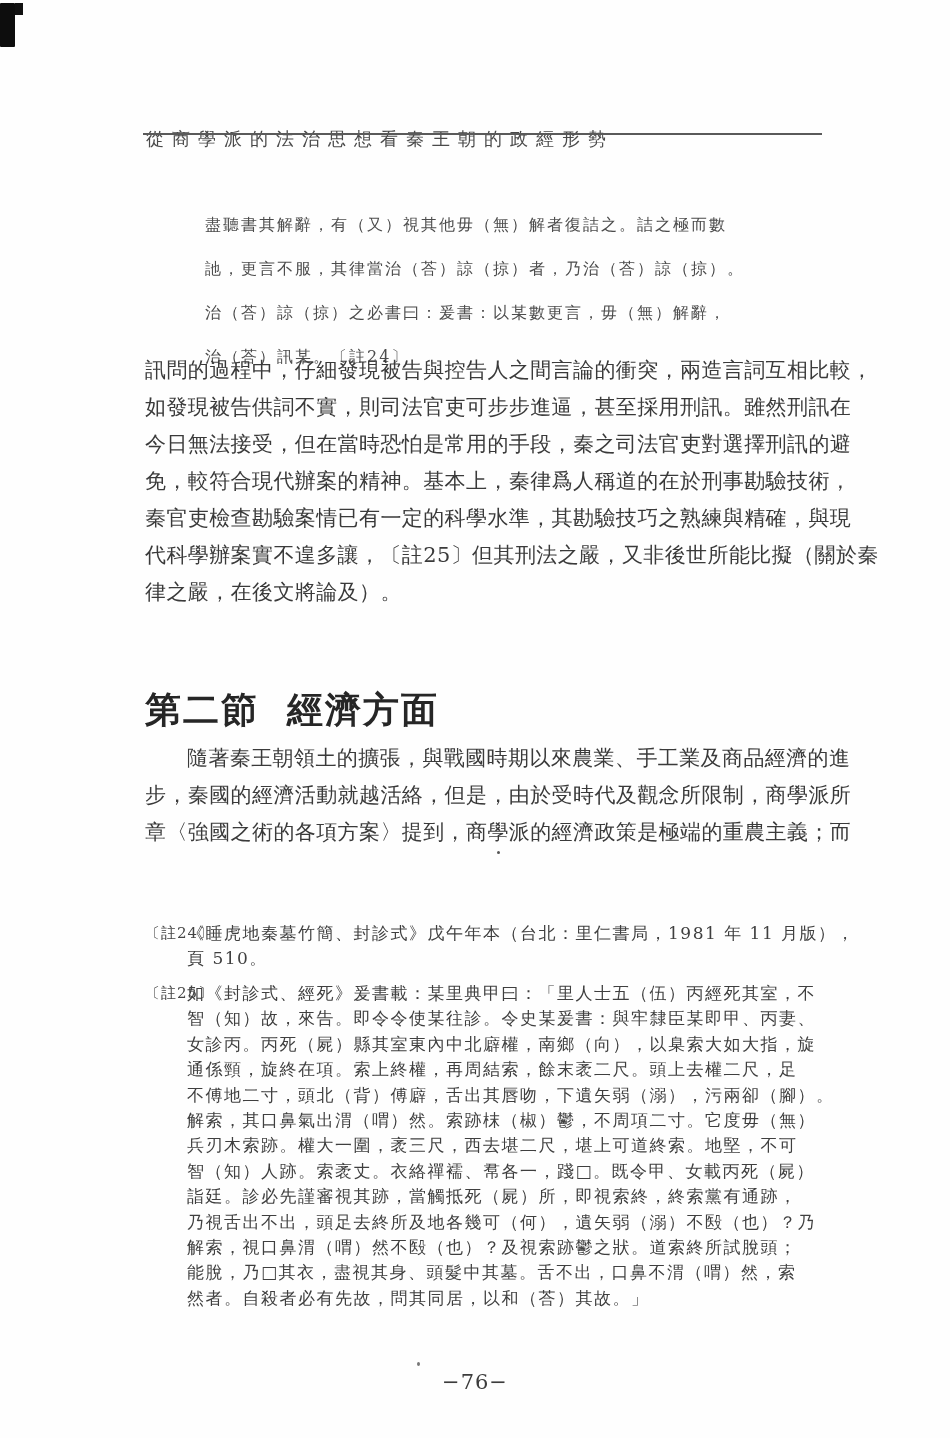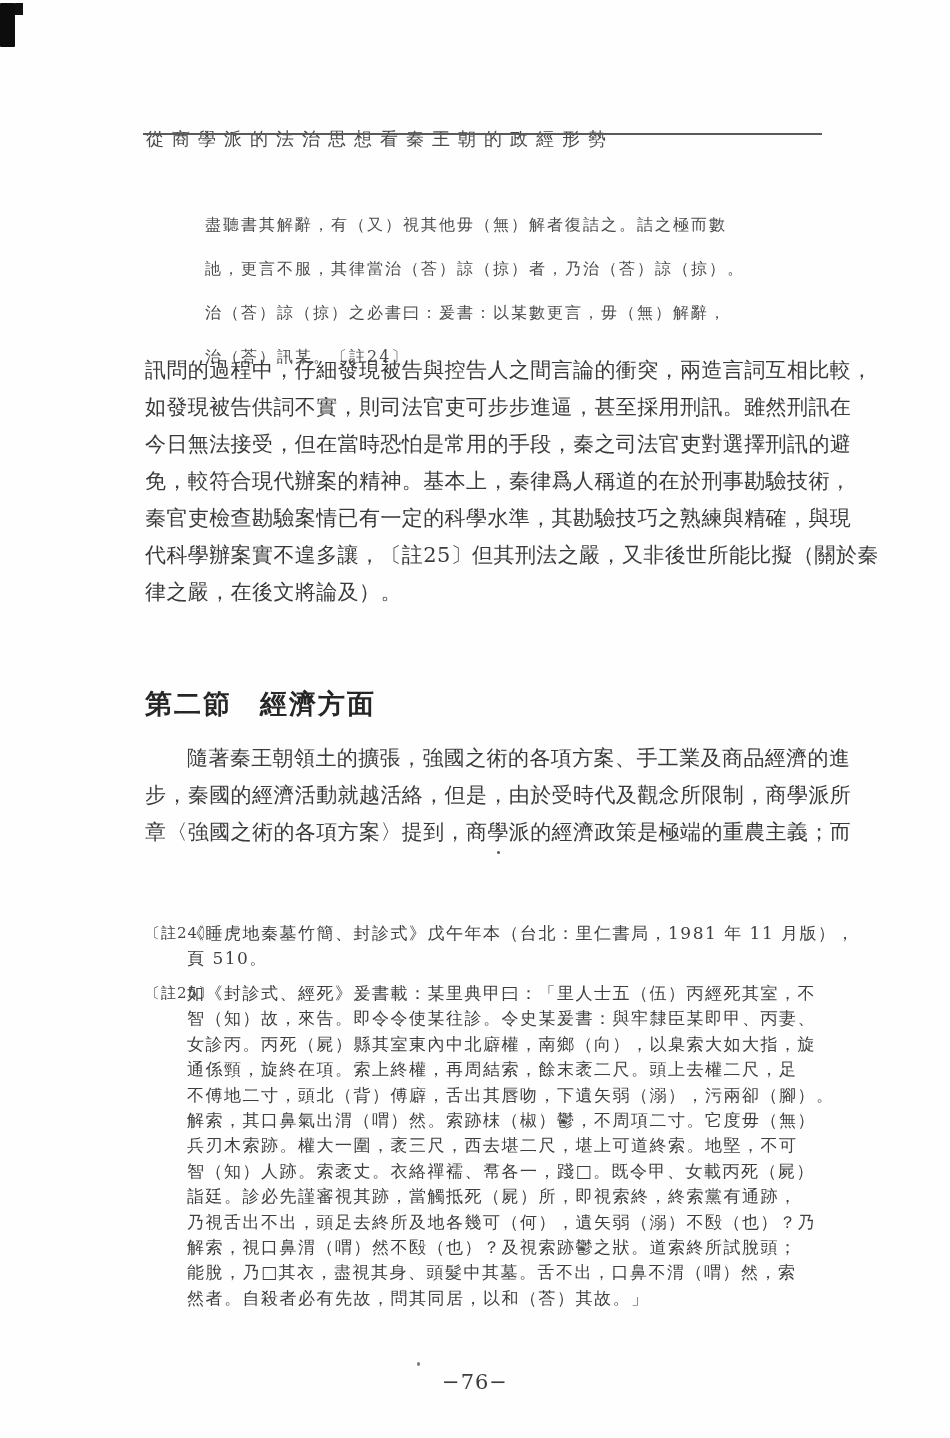--- a/index.html
+++ b/index.html
@@ -41,21 +41,21 @@
     font-size:21px;letter-spacing:0.4px;color:#3a3a3a;
   }
   .body-para .tline{height:37px;line-height:37px;white-space:nowrap;}
   .para1{top:352px;}
   .para2{top:740px;}
   .para2 .tline:first-child{text-indent:2em;}
 
   
   .section-heading{
     position:absolute;left:145px;top:686px;
-    font-size:27px;font-weight:bold;color:#262626;
+    font-size:36px;font-weight:bold;color:#262626;
     letter-spacing:2px;white-space:nowrap;
   }
   .section-heading .gap{display:inline-block;width:28px;}
 
   
   .footnotes{position:absolute;left:145px;top:0;width:720px;}
   .footnote{position:absolute;left:0;width:720px;color:#3f3f3f;}
   .footnote-24{top:921px;}
   .footnote-25{top:981px;}
   .footnote .fn-label{
@@ -100,21 +100,21 @@
       <div class="tline">秦官吏檢查勘驗案情已有一定的科學水準，其勘驗技巧之熟練與精確，與現</div>
       <div class="tline">代科學辦案實不遑多讓，〔註25〕但其刑法之嚴，又非後世所能比擬（關於秦</div>
       <div class="tline">律之嚴，在後文將論及）。</div>
     </div>
 
   <div class="section-heading">
     <span>第二節</span><span class="gap"></span><span>經濟方面</span>
   </div>
 
   <div class="body-para para2">
-      <div class="tline">隨著秦王朝領土的擴張，強國之術的各項方案、手工業及商品經濟的進</div>
+      <div class="tline">隨著秦王朝領土的擴張，與戰國時期以來農業、手工業及商品經濟的進</div>
       <div class="tline">步，秦國的經濟活動就越活絡，但是，由於受時代及觀念所限制，商學派所</div>
       <div class="tline">章〈強國之術的各項方案〉提到，商學派的經濟政策是極端的重農主義；而</div>
     </div>
 
   <div class="ink-speck"></div>
 
   <div class="footnotes">
     <div class="footnote footnote-24">
       <span class="fn-label">〔註24〕</span>
       <div class="fn-lines">

